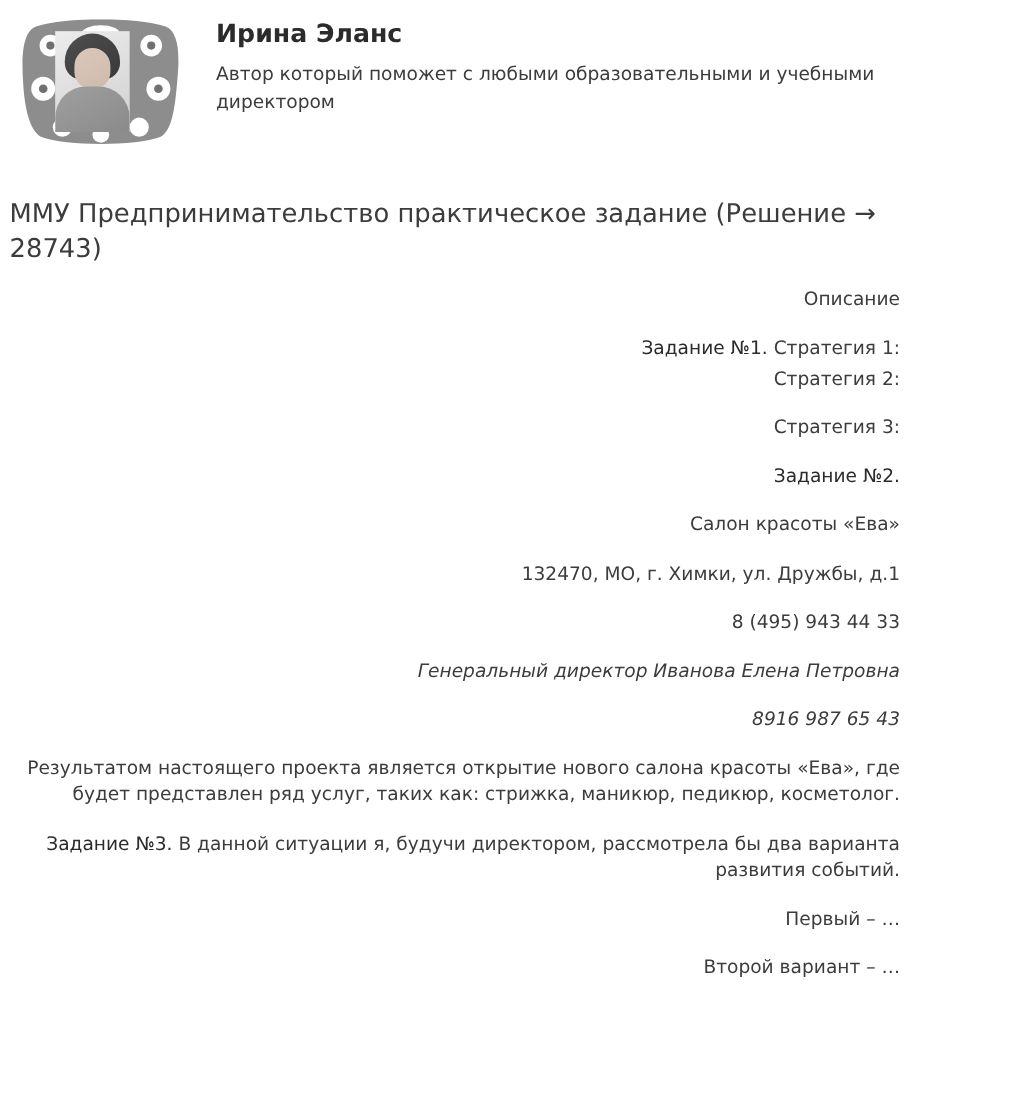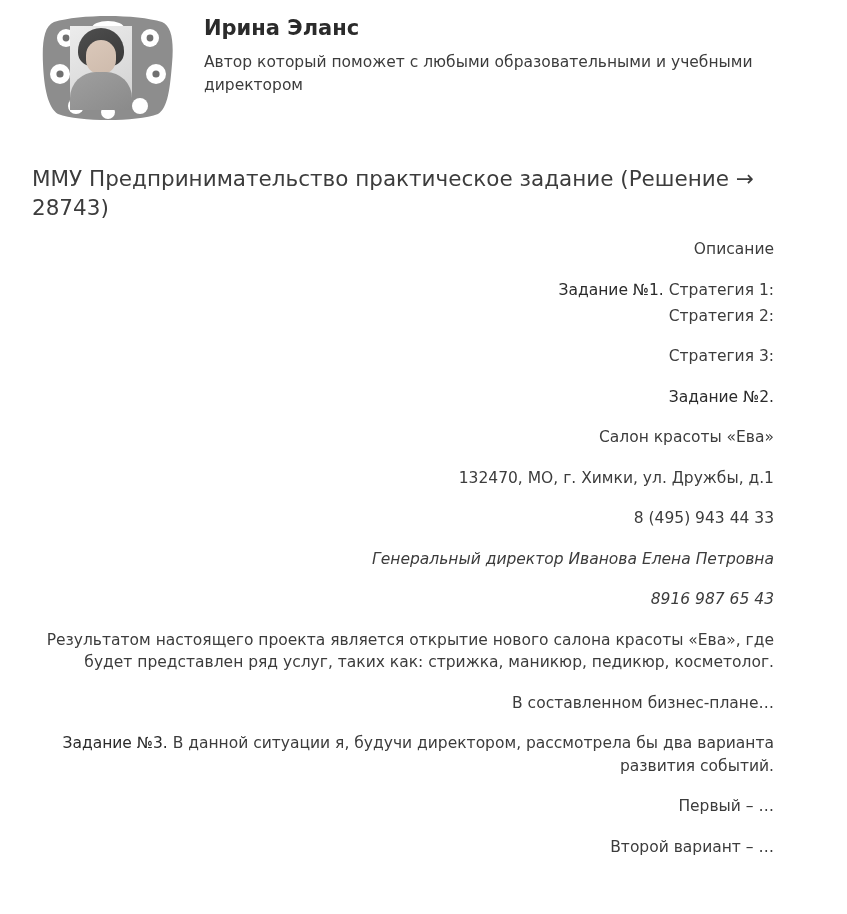--- a/index.html
+++ b/index.html
@@ -12,21 +12,20 @@
     min-height: 914px;
     font-family: "DejaVu Sans", sans-serif;
     color: #3c3c3c;
     font-size: 15.5px;
     line-height: 1.45;
   }
   .page {
     width: 756px;
     box-sizing: border-box;
     padding: 8px 6px 0 6px;
-    margin-left: 24px;
   }
 
   
   .author {
     display: flex;
     align-items: flex-start;
     gap: 22px;
     padding: 4px 0 0 4px;
   }
   .avatar-wrap {
@@ -193,21 +192,20 @@
 
     <p>8 (495) 943 44 33</p>
 
     <p class="italic">Генеральный директор Иванова Елена Петровна</p>
 
     <p class="italic">8916 987 65 43</p>
 
 
     <p>Результатом настоящего проекта является открытие нового салона красоты «Ева», где будет представлен ряд услуг, таких как: стрижка, маникюр, педикюр, косметолог.</p>
 
-    <p>В составленном бизнес-плане…</p>
 
     <p><span class="b">Задание №3.</span><span> В данной ситуации я, будучи директором, рассмотрела бы два варианта развития событий.</span></p>
 
     <p>Первый – …</p>
 
     <p>Второй вариант – …</p>
   </div>
 
 </div>
 

